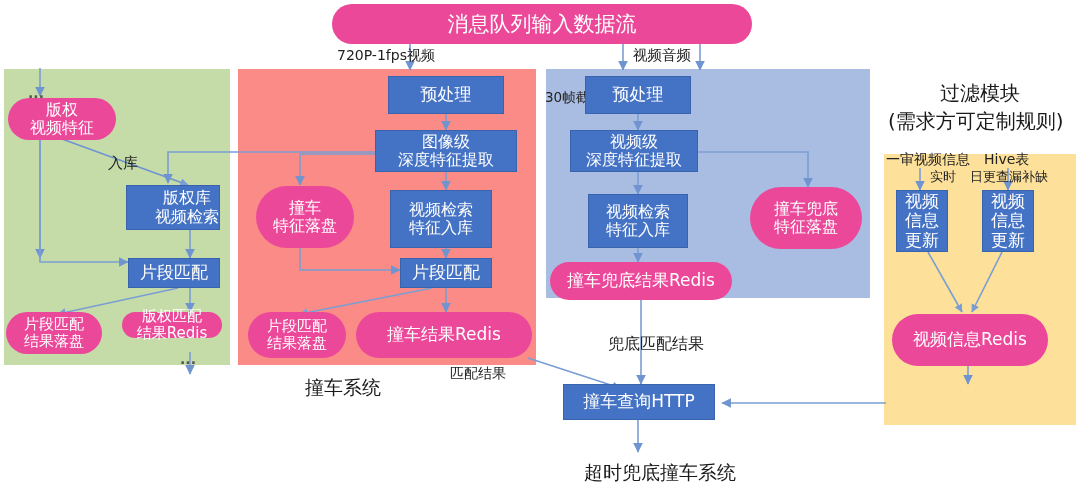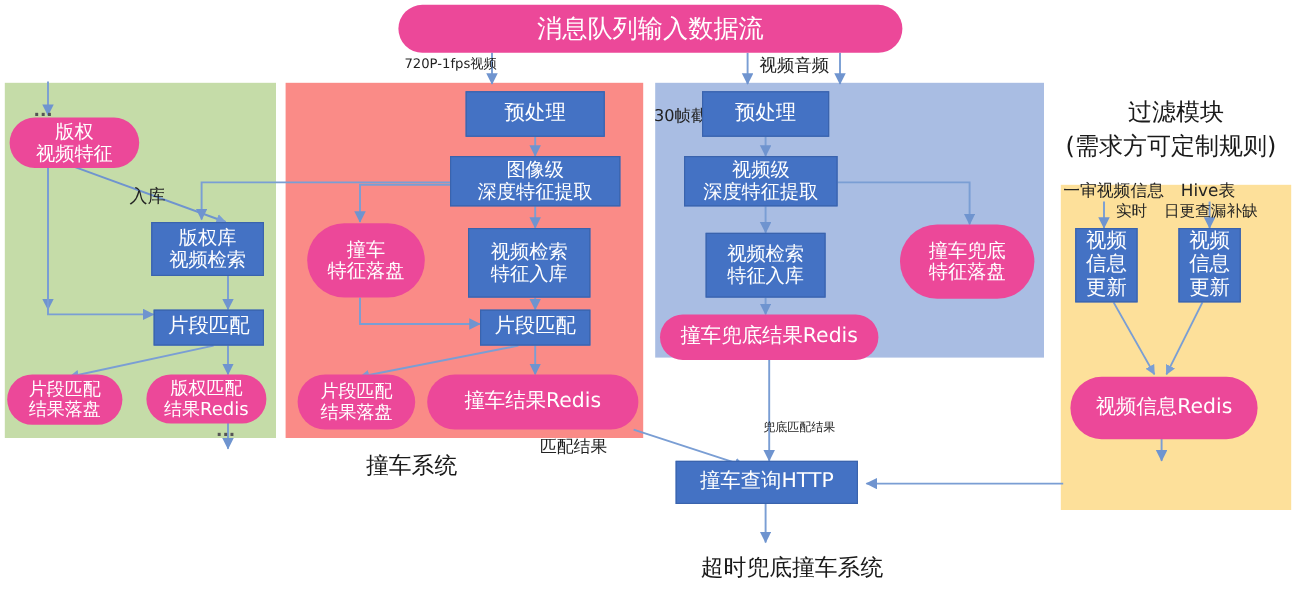--- a/index.html
+++ b/index.html
@@ -81,54 +81,54 @@
       <path d="M920,168 L920,190" marker-end="url(#ah)"></path>
       <path d="M1008,168 L1008,190" marker-end="url(#ah)"></path>
       <path d="M928,252 L962,312" marker-end="url(#ahs)"></path>
       <path d="M1002,252 L972,312" marker-end="url(#ahs)"></path>
       <path d="M968,354 L968,384" marker-end="url(#ah)" marker-start="url(#ah)"></path>
     </g>
   </svg>
 
   <div class="node pill" style="left:332px;top:4px;width:420px;height:40px;font-size:21px;">消息队列输入数据流</div>
 
-  <div class="lbl" style="left:337px;top:48px;font-size:11px;">720P-1fps视频</div>
+  <div class="lbl" style="left:337px;top:48px;font-size:14px;">720P-1fps视频</div>
   <div class="lbl" style="left:545px;top:48px;font-size:13.5px;margin-top:42px;">30帧截图</div>
   <div class="lbl" style="left:633px;top:48px;font-size:14.5px;">视频音频</div>
 
   <div class="lbl" style="left:28px;top:86px;font-size:14px;font-weight:bold;color:#555;">...</div>
 
   <div class="node pill nm" style="left:8px;top:98px;width:108px;height:42px;">
     <span>
       <span>版权</span><br>
       <span>视频特征</span>
     </span>
   </div>
 
   <div class="lbl" style="left:108px;top:155px;font-size:15px;">入库</div>
 
-  <div class="node rect nm" style="left:126px;top:185px;width:94px;height:45px;">
+  <div class="node rect nm" style="left:126px;top:185px;width:94px;height:45px;justify-content:flex-end;">
     <span>
       <span>版权库</span><br>
       <span>视频检索</span>
     </span>
   </div>
 
   <div class="node rect nl" style="left:128px;top:258px;width:92px;height:30px;">
     <span>片段匹配</span>
   </div>
 
   <div class="node pill ns" style="left:6px;top:312px;width:96px;height:42px;">
     <span>
       <span>片段匹配</span><br>
       <span>结果落盘</span>
     </span>
   </div>
 
-  <div class="node pill ns" style="left:122px;top:312px;width:100px;height:41px;">
+  <div class="node pill ns" style="left:122px;top:312px;width:100px;height:26px;">
     <span>
       <span>版权匹配</span><br>
       <span>结果Redis</span>
     </span>
   </div>
 
   <div class="lbl" style="left:180px;top:352px;font-size:14px;font-weight:bold;color:#555;">...</div>
 
 
   <div class="node rect nl" style="left:388px;top:76px;width:116px;height:38px;">
@@ -224,21 +224,21 @@
       <span>信息</span><br>
       <span>更新</span>
     </span>
   </div>
 
   <div class="node pill nl" style="left:892px;top:314px;width:156px;height:52px;">
     <span>视频信息Redis</span>
   </div>
 
 
-  <div class="lbl" style="left:636px;top:335px;font-size:10px;margin-top:16px;">兜底匹配结果</div>
+  <div class="lbl" style="left:608px;top:335px;font-size:16px;">兜底匹配结果</div>
 
   <div class="lbl" style="left:450px;top:366px;font-size:14px;">匹配结果</div>
 
   <div class="node rect nl" style="left:563px;top:384px;width:152px;height:36px;text-align:center;">
     <span>撞车查询HTTP</span>
   </div>
 
 
   <div class="cap" style="left:584px;top:460px;font-size:19px;">超时兜底撞车系统</div>
 

